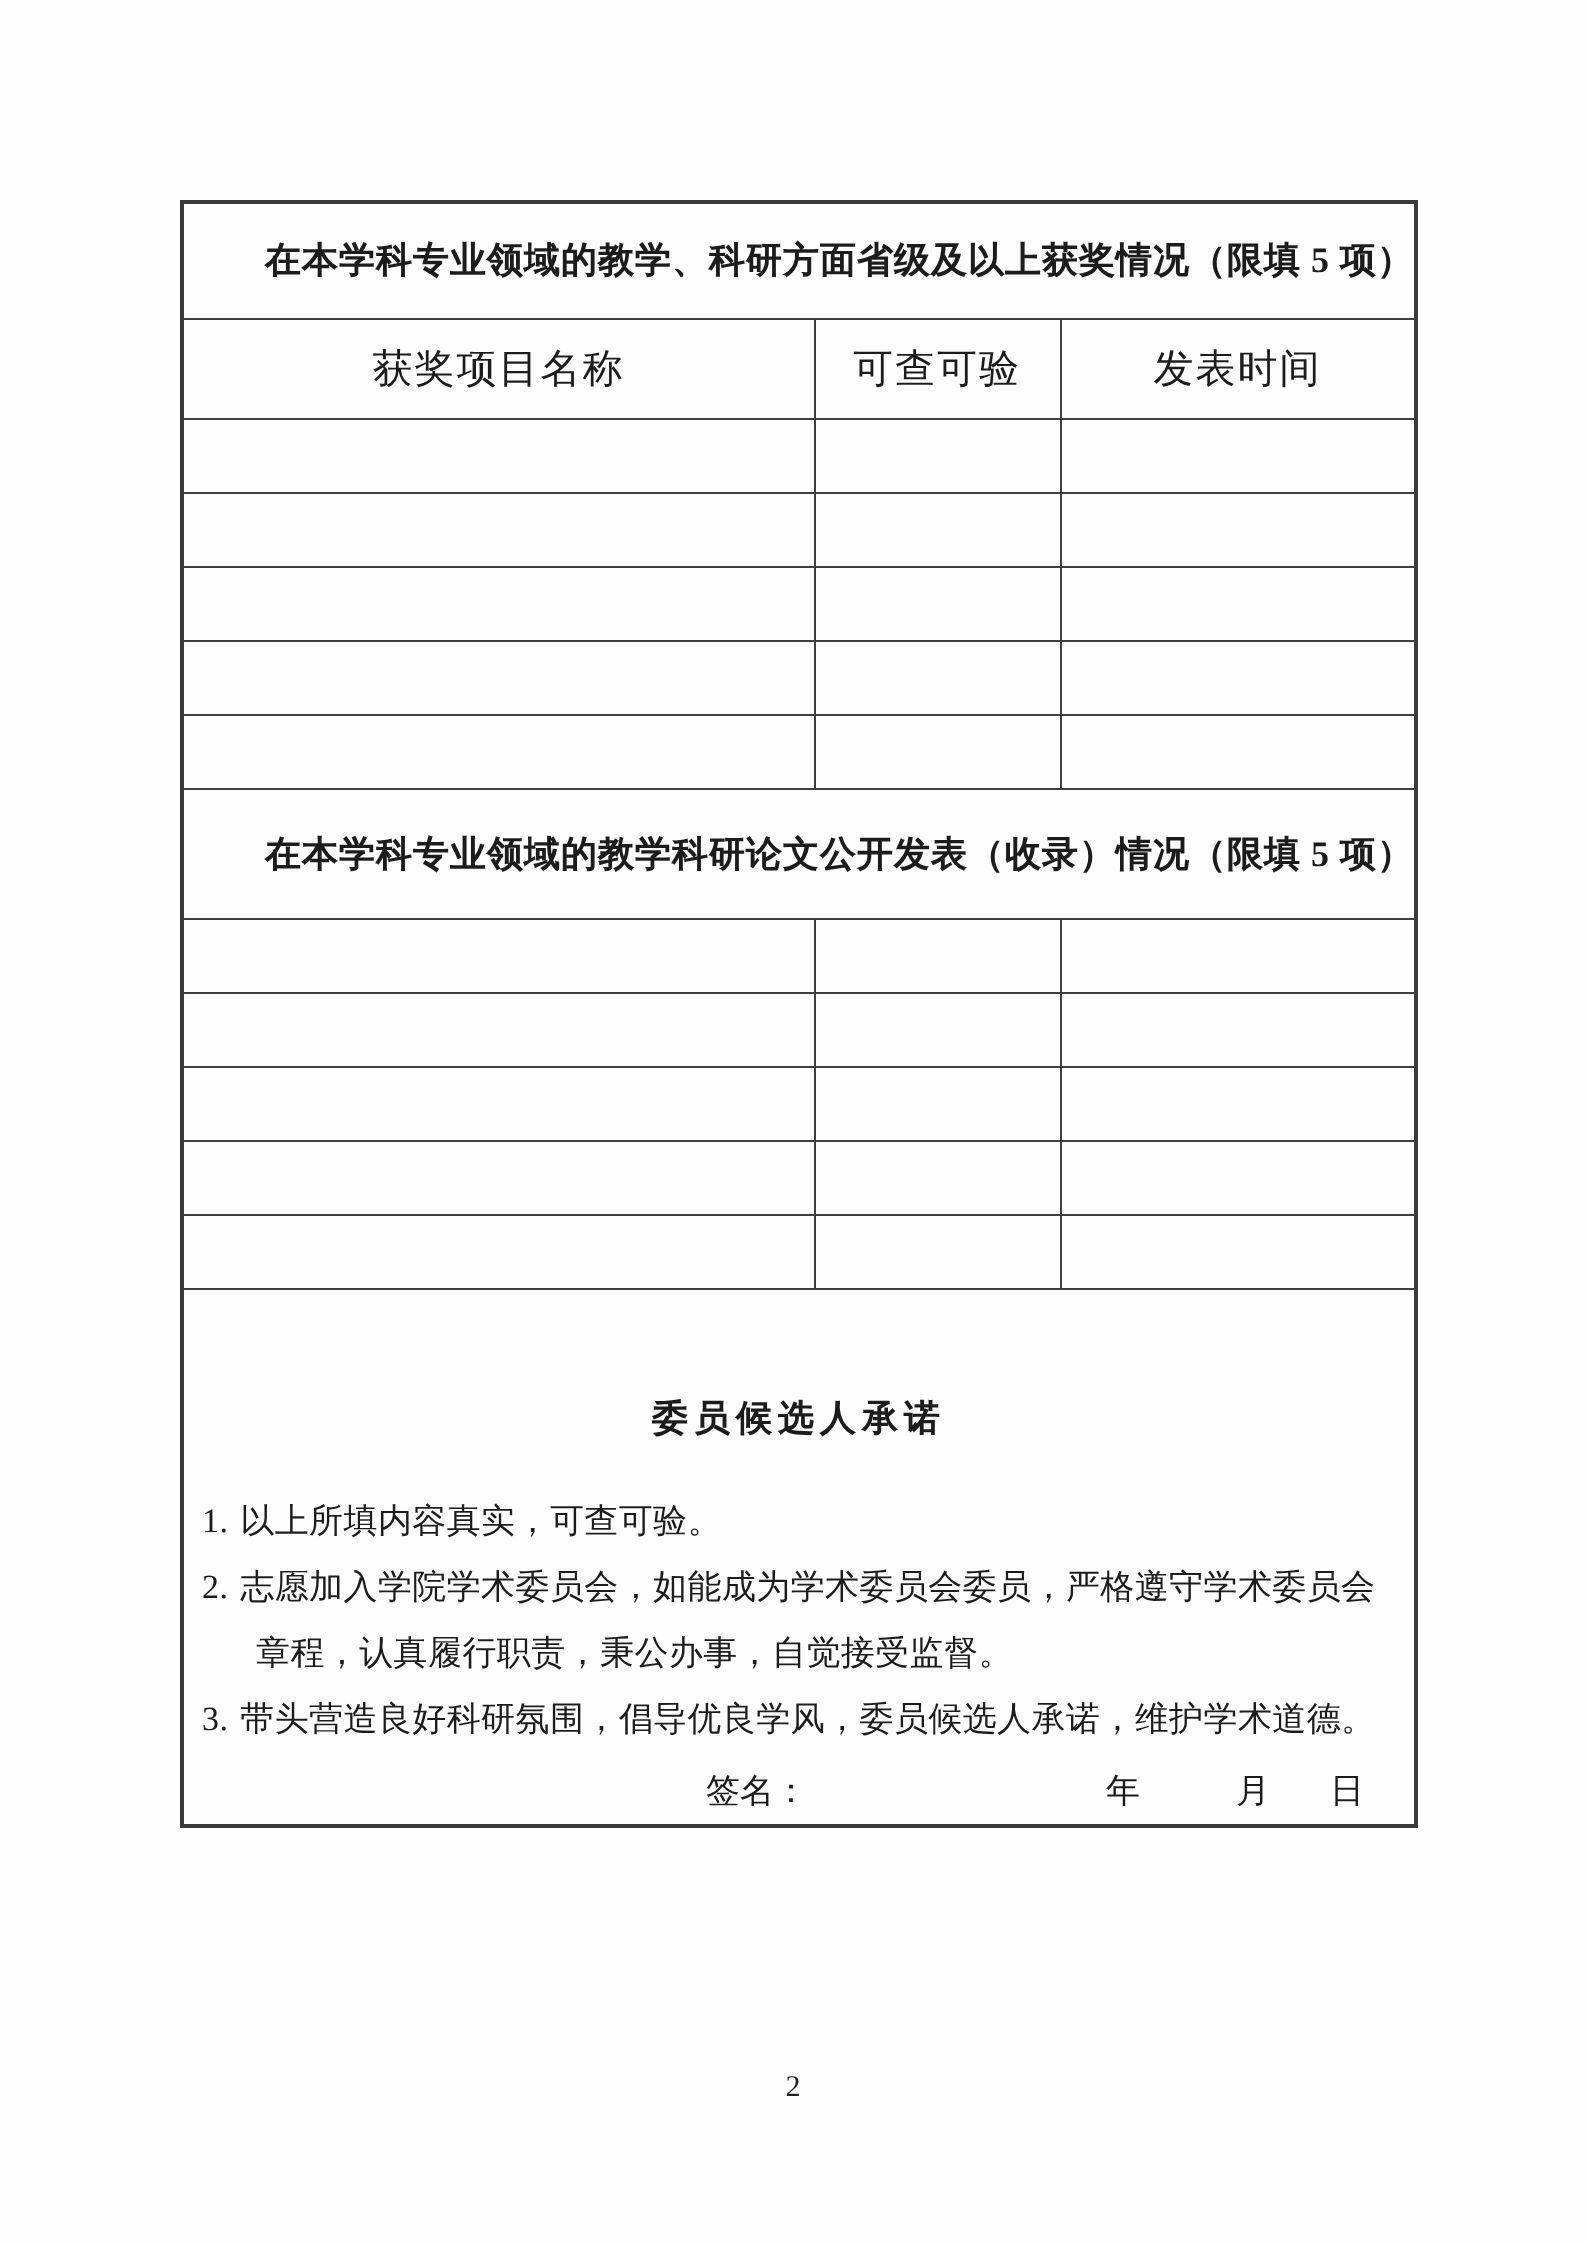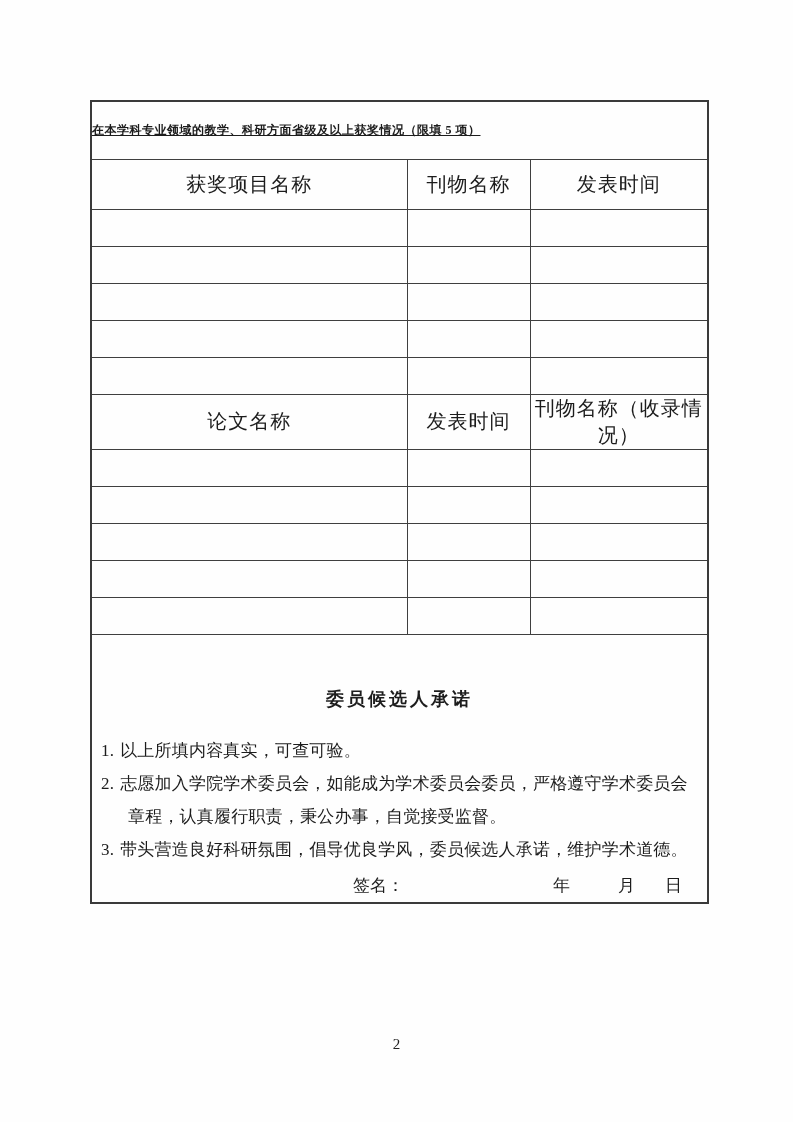--- a/index.html
+++ b/index.html
@@ -22,25 +22,24 @@
     border-collapse: collapse;
     table-layout: fixed;
     border: 2px solid #3a3a3a;
   }
   table.form td {
     border: 1.5px solid #3f3f3f;
     vertical-align: middle;
   }
   td.section-title {
     height: 58px;
-    text-align: left;
+    text-align: right;
     font-weight: bold;
-    font-size: 12px;
+    font-size: 18px;
     letter-spacing: 0.5px;
-    text-decoration: underline;
   }
   td.section-title.second { height: 65px; }
   td.col-header {
     height: 50px;
     text-align: center;
     font-size: 20px;
     letter-spacing: 1px;
   }
   tr.data-row td { height: 37px; }
   td.commit-cell {
@@ -96,21 +95,21 @@
       <col style="width:123px">
       <col style="width:178px">
     </colgroup>
 
     <tbody>
         <tr>
       <td class="section-title" colspan="3">在本学科专业领域的教学、科研方面省级及以上获奖情况（限填 5 项）</td>
     </tr>
     <tr>
       <td class="col-header">获奖项目名称</td>
-      <td class="col-header">刊物名称</td>
+      <td class="col-header">可查可验</td>
       <td class="col-header">发表时间</td>
     </tr>
     <tr class="data-row">
       <td></td>
       <td></td>
       <td></td>
     </tr>
     <tr class="data-row">
       <td></td>
       <td></td>
@@ -126,23 +125,21 @@
       <td></td>
       <td></td>
     </tr>
     <tr class="data-row">
       <td></td>
       <td></td>
       <td></td>
     </tr>
 
     <tr>
-      <td class="col-header">论文名称</td>
-      <td class="col-header">发表时间</td>
-      <td class="col-header">刊物名称（收录情况）</td>
+      <td class="section-title second" colspan="3">在本学科专业领域的教学科研论文公开发表（收录）情况（限填 5 项）</td>
     </tr>
     <tr class="data-row">
       <td></td>
       <td></td>
       <td></td>
     </tr>
     <tr class="data-row">
       <td></td>
       <td></td>
       <td></td>

